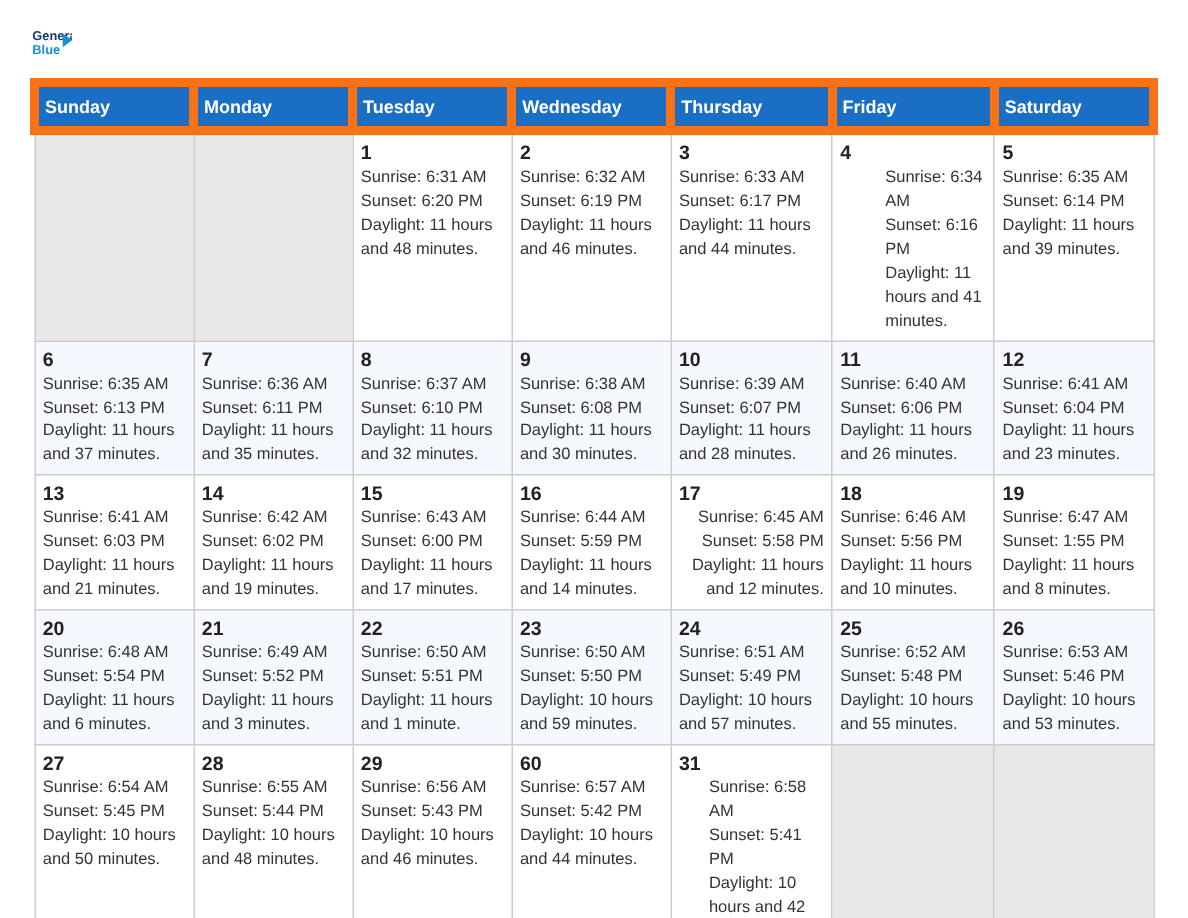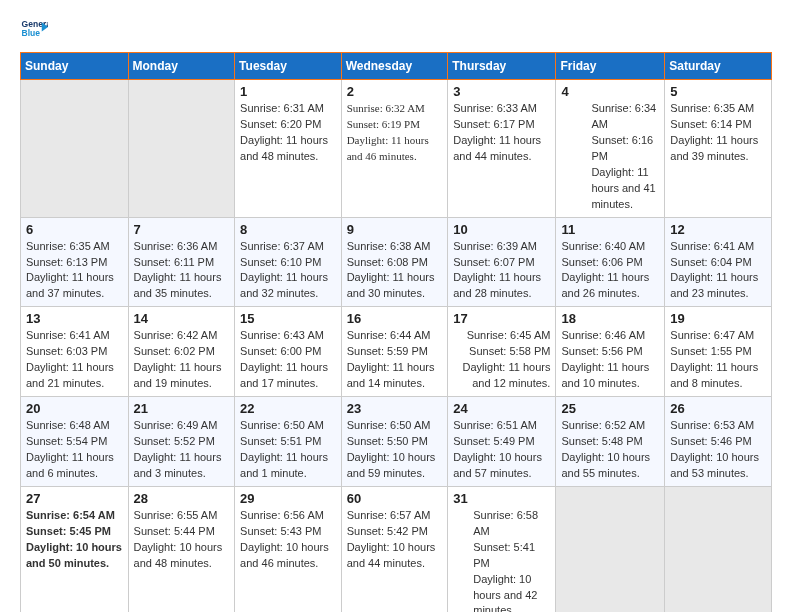--- a/index.html
+++ b/index.html
@@ -48,21 +48,21 @@
       border-collapse: collapse;
       font-size: 11px;
     }
     thead tr th {
       background: #1a6fc4;
       color: #fff;
       font-size: 12px;
       font-weight: bold;
       padding: 6px 4px;
       text-align: left;
-      border: 1px solid #f97316;
+      border: 6px solid #f97316;
     }
     tbody tr td {
       border: 1px solid #ccc;
       vertical-align: top;
       padding: 4px 5px;
       min-width: 100px;
       min-height: 70px;
       background: #fff;
     }
     tbody tr:nth-child(even) td {
@@ -123,21 +123,21 @@
           <td class="empty-cell"></td>
           <td class="empty-cell"></td>
           <td>
             <span class="day-num">1</span>
             <div class="day-info" style="white-space: pre-line;">Sunrise: 6:31 AM
 Sunset: 6:20 PM
 Daylight: 11 hours and 48 minutes.</div>
           </td>
           <td>
             <span class="day-num">2</span>
-            <div class="day-info" style="white-space: pre-line; font-family: Liberation Serif, serif;">Sunrise: 6:32 AM
+            <div class="day-info" style="white-space: pre-line;">Sunrise: 6:32 AM
 Sunset: 6:19 PM
 Daylight: 11 hours and 46 minutes.</div>
           </td>
           <td>
             <span class="day-num">3</span>
             <div class="day-info" style="white-space: pre-line;">Sunrise: 6:33 AM
 Sunset: 6:17 PM
 Daylight: 11 hours and 44 minutes.</div>
           </td>
           <td>
@@ -281,21 +281,21 @@
           <td>
             <span class="day-num">26</span>
             <div class="day-info" style="white-space: pre-line;">Sunrise: 6:53 AM
 Sunset: 5:46 PM
 Daylight: 10 hours and 53 minutes.</div>
           </td>
         </tr>
         <tr>
           <td>
             <span class="day-num">27</span>
-            <div class="day-info" style="white-space: pre-line; font-weight: bold;">Sunrise: 6:54 AM
+            <div class="day-info" style="white-space: pre-line;">Sunrise: 6:54 AM
 Sunset: 5:45 PM
 Daylight: 10 hours and 50 minutes.</div>
           </td>
           <td>
             <span class="day-num">28</span>
             <div class="day-info" style="white-space: pre-line;">Sunrise: 6:55 AM
 Sunset: 5:44 PM
 Daylight: 10 hours and 48 minutes.</div>
           </td>
           <td>

